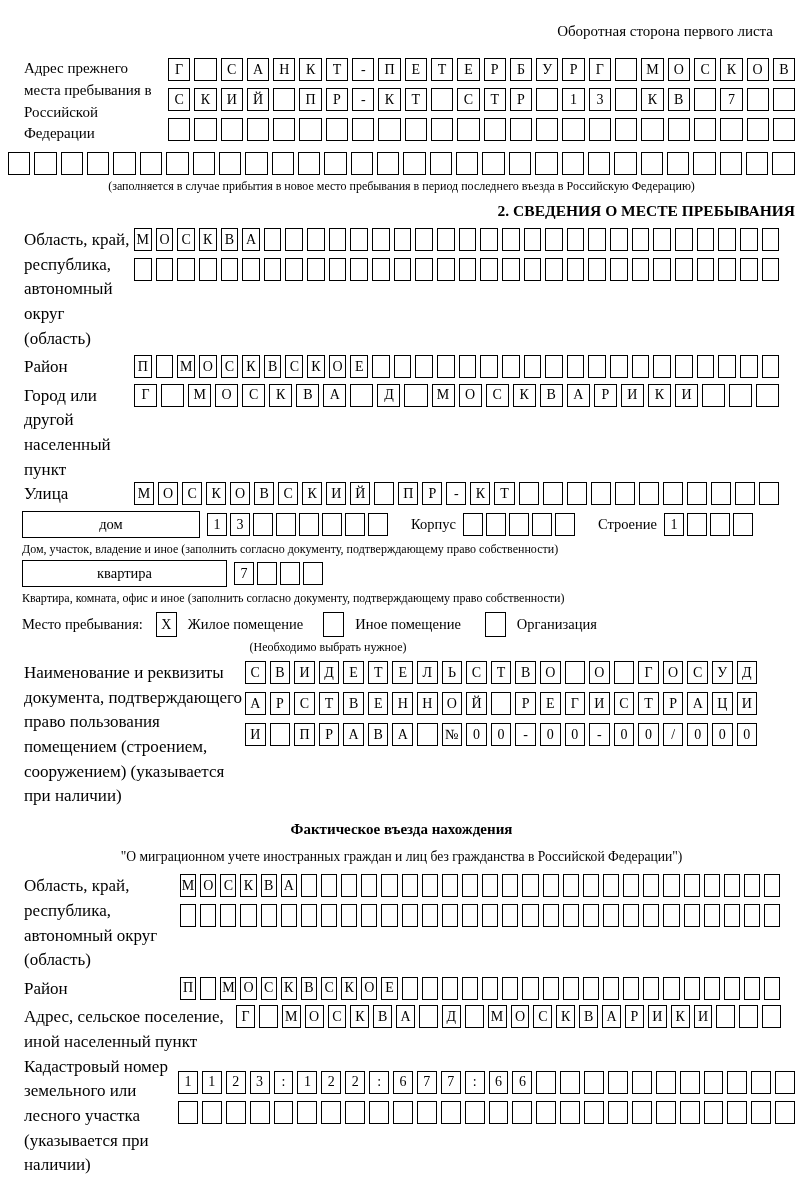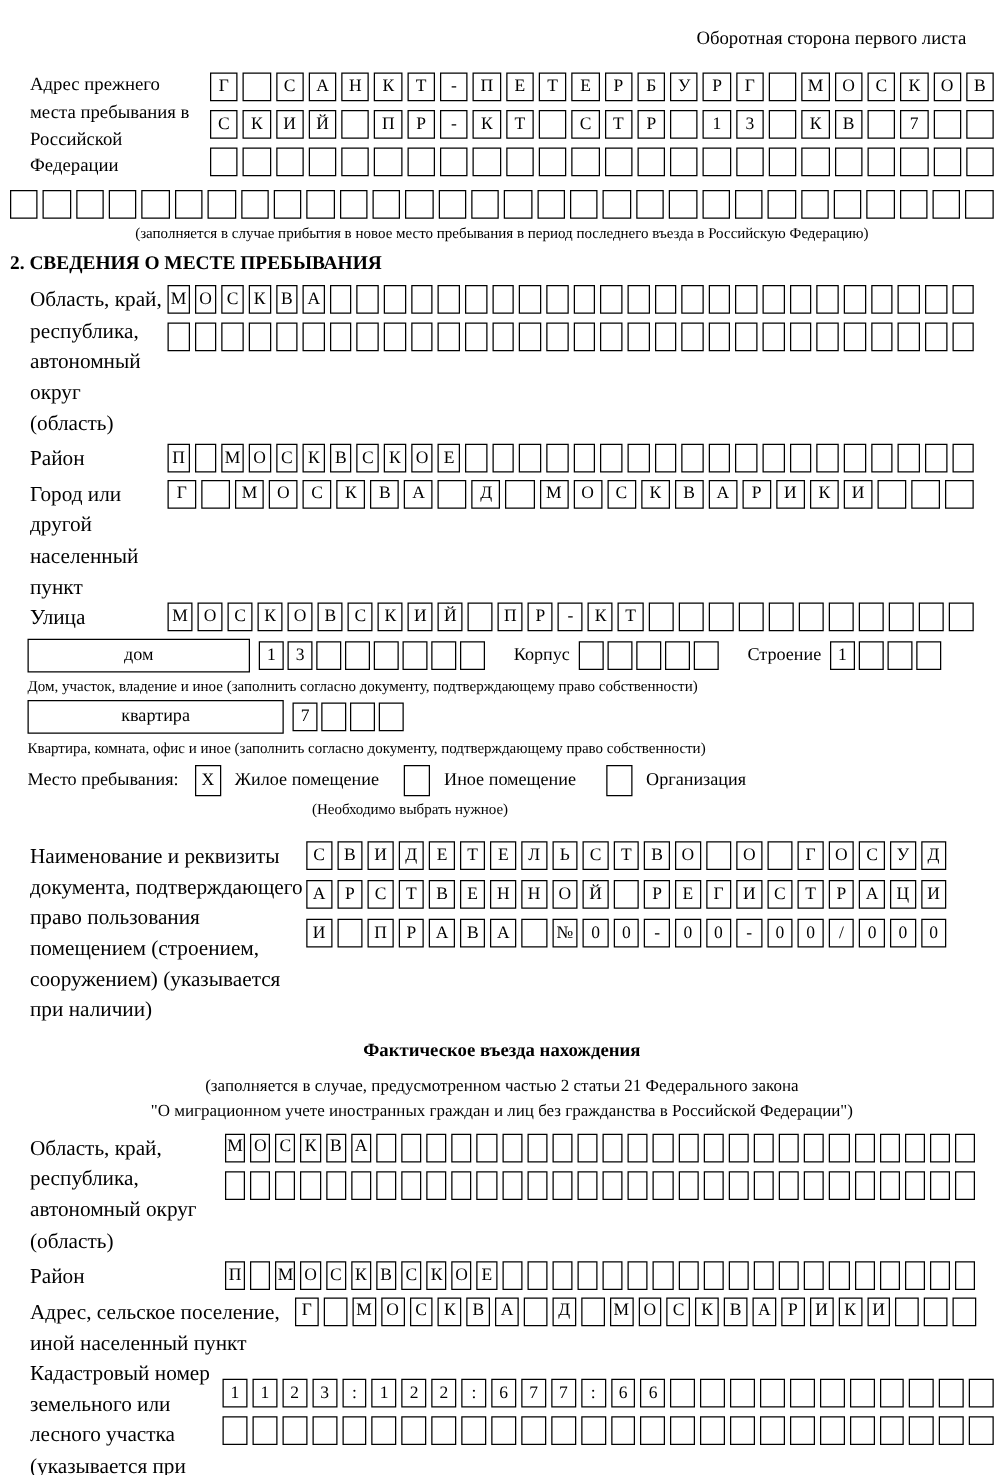--- a/index.html
+++ b/index.html
@@ -21,41 +21,41 @@
   .cellrow .cell:last-child { margin-right:0; }
 
   .b1 { margin-top:18px; }
   .b1label { width:160px; font-size:15px; }
   .w632 { width:627px; }
   .fullrow { width:787px; margin-top:7px; }
 
   .note { font-size:12px; margin:4px 0 3px 14px; }
   .center { text-align:center; margin-left:0; }
 
-  .sec-title { font-weight:bold; font-size:15.5px; text-align:left; margin:8px 0 8px; }
+  .sec-title { font-weight:bold; font-size:15.5px; text-align:right; margin:8px 0 8px; }
 
   .s2label { width:126px; }
   .s2cells { width:645px; }
   .mb { margin-bottom:4px; }
 
   .domrow { display:flex; align-items:center; margin:2px 0 0 14px; }
   .bigbox { height:27px; border:1.6px solid #000; display:flex; align-items:center;
             justify-content:center; font-size:14.5px; }
   .dombox { width:178px; margin-right:7px;text-align:center; }
   .kvbox  { width:205px; margin-right:7px; }
   .minicells { display:flex; }
   .minicells .cell { flex:none; width:20px; margin-right:3px; }
   .inline-label { font-size:14.5px; margin:0 7px 0 20px; }
 
   .mesto-row { display:flex; align-items:center; margin:6px 0 0 14px; font-size:14.5px; }
   .checkbox { width:21px; height:25px; border:1.6px solid #000; display:flex;
               align-items:center; justify-content:center; font-size:14px;
               margin:0 11px 0 13px; flex:none; }
   .cb2 { margin-left:20px; } .cb3 { margin-left:24px; }
-  .choose { width:640px; text-align:center; margin:3px 0 18px; }
+  .choose { width:640px; text-align:center; margin:3px 0 6px; }
 
   .doc { margin-top:4px; }
   .doclabel { width:237px; }
   .doccells { width:512px; gap:8px; }
 
   .fact-title { font-weight:bold; font-size:15px; text-align:center; margin:12px 0 9px; }
   .fact-note { font-size:13.6px; text-align:center; line-height:1.5; margin:0; }
   .factlabel { width:172px; }
   .factcells { width:600px; }
   .gorod2label { width:228px; }
@@ -487,21 +487,20 @@
           <span class="cell">0</span>
           <span class="cell">/</span>
           <span class="cell">0</span>
           <span class="cell">0</span>
           <span class="cell">0</span>
         </div>
     </div>
   </div>
 
   <div class="fact-title">Фактическое въезда нахождения</div>
-  <div class="fact-note">(заполняется в случае, предусмотренном частью 2 статьи 21 Федерального закона</div>
   <div class="fact-note">"О миграционном учете иностранных граждан и лиц без гражданства в Российской Федерации")</div>
 
   <div class="frow mb" style="margin-top:7px">
     <div class="label factlabel">Область, край, республика, автономный округ (область)</div>
     <div class="rows factcells">
       <div class="cellrow">
           <span class="cell">М</span>
           <span class="cell">О</span>
           <span class="cell">С</span>
           <span class="cell">К</span>

